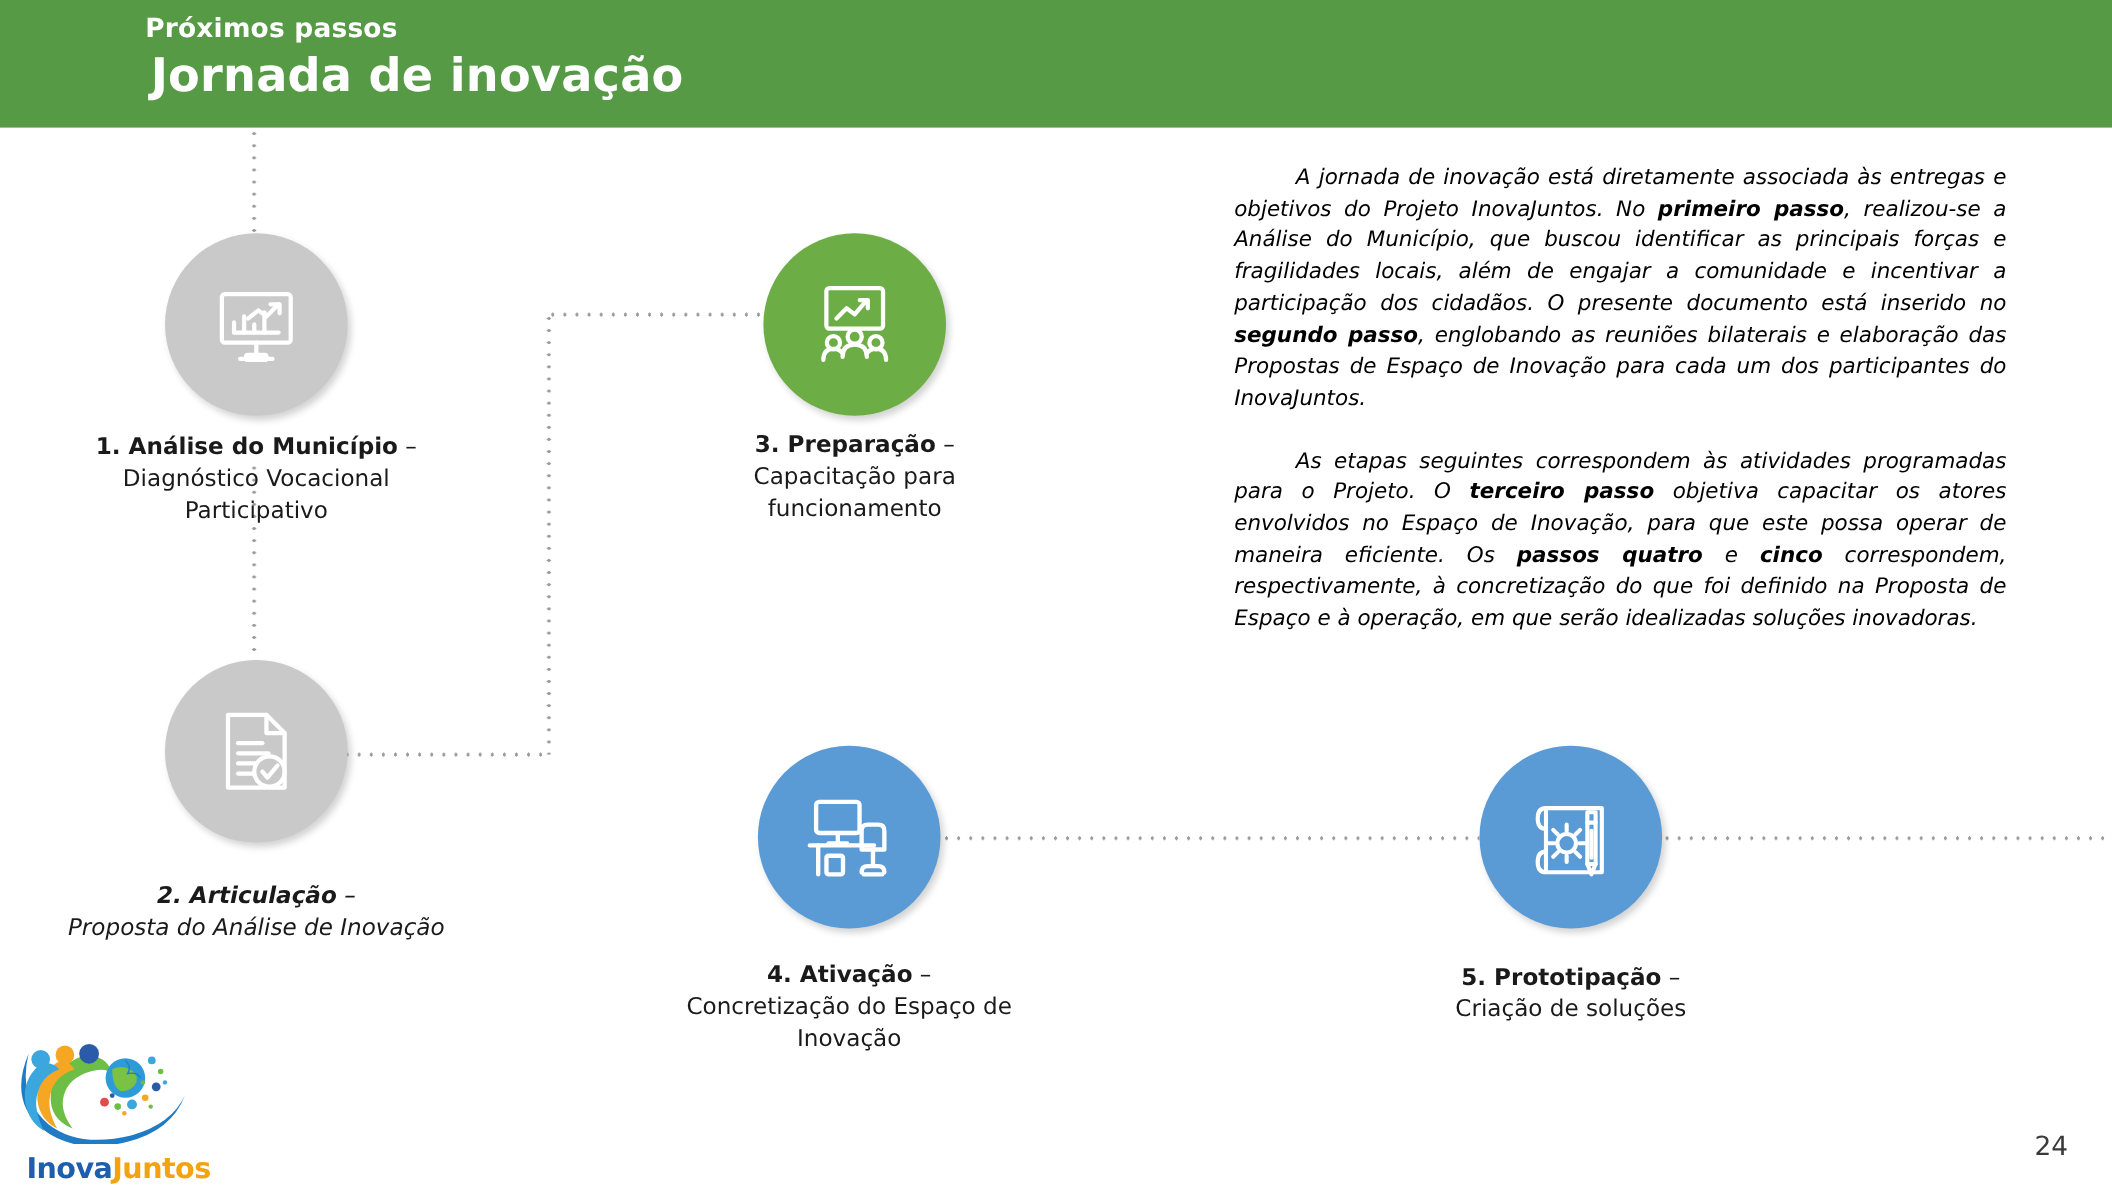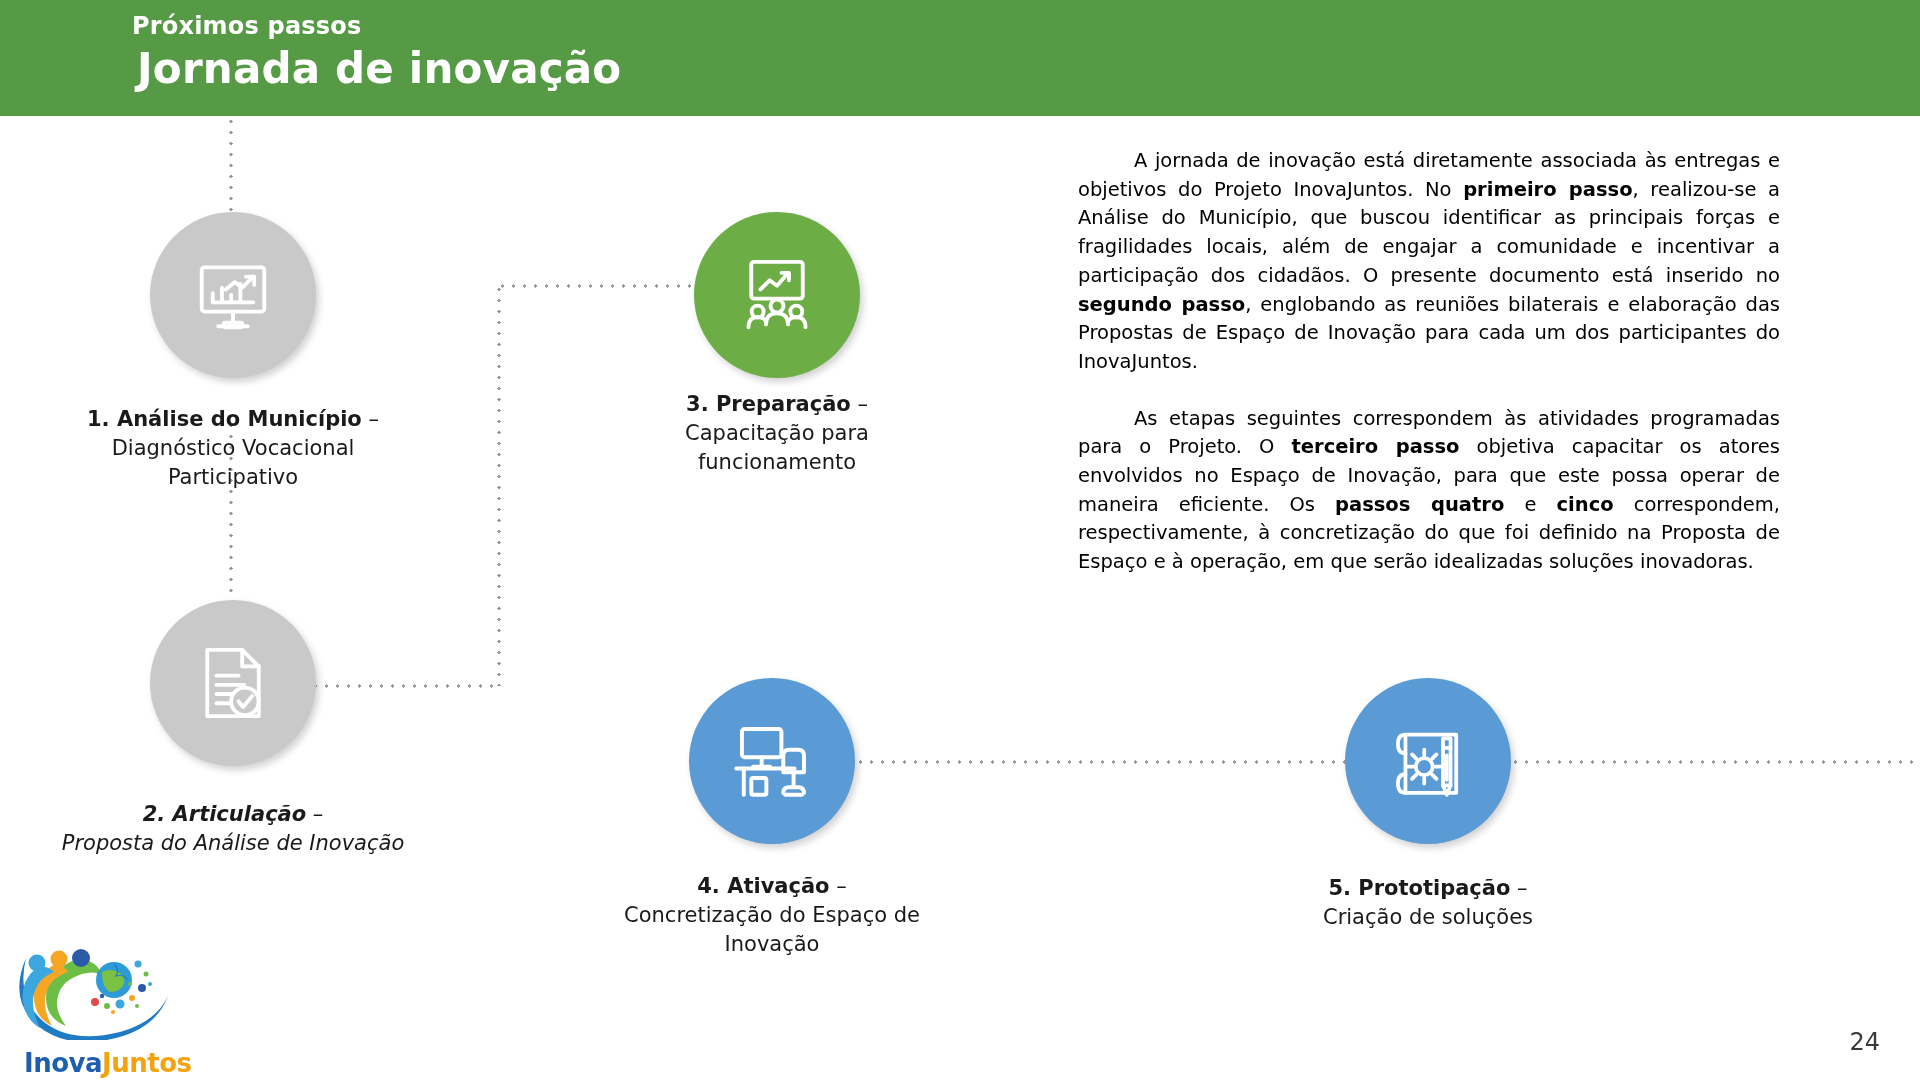--- a/index.html
+++ b/index.html
@@ -60,27 +60,28 @@
     color:#1a1a1a;
     font-family:"DejaVu Sans", sans-serif;
     line-height:1.38;
   }
   .caption .ttl{font-size:21px;font-weight:bold;}
   .caption .ttl .dash{font-weight:normal;}
   .caption .sub{font-size:21px;font-weight:normal;}
 
   
   .textblock{
-    position:absolute;left:1078px;top:147px;width:702px;
+    position:absolute;left:1122px;top:147px;width:702px;
     font-family:"DejaVu Sans", sans-serif;
     font-size:19.5px;
     line-height:28.7px;
     color:#000;
     text-align:justify;
     text-justify:inter-word;
+    font-style:italic;
   }
   .textblock p{margin:0 0 28px 0;text-indent:56px;}
   .textblock p:last-child{margin-bottom:0;}
   .textblock b{font-weight:bold;}
 
   
   .logo{position:absolute;left:10px;top:940px;width:170px;height:132px;}
   .logo .word{
     position:absolute;left:14px;top:108px;
     font-size:26px;font-weight:bold;letter-spacing:-.5px;
@@ -130,21 +131,21 @@
           <path d="M28 58 L28 48"></path>
           <path d="M38 58 L38 42"></path>
           <path d="M48 58 L48 50"></path>
           <path d="M58 58 L58 38"></path>
           <path d="M28 58 L72 58"></path>
           <path d="M42 44 L52 36 L60 42 L72 30"></path>
           <path d="M64 30 L73 30 L73 39"></path>
         </svg>
       </span>
     </div>
-    <div class="caption" style="left:33px;top:392px;width:400px;margin-top:13px;">
+    <div class="caption" style="left:33px;top:392px;width:400px;">
       <div class="ttl"><span>1. Análise do Município</span><span class="dash"> –</span></div>
       <div class="sub">Diagnóstico Vocacional</div>
       <div class="sub">Participativo</div>
     </div>
   </div>
 
   <div class="node">
     <div class="circle" style="left:150px;top:600px;width:166px;height:166px;background:#C9C9C9;">
       <span>
         <svg width="92" height="92" viewBox="0 0 100 100" fill="none" stroke="#ffffff" stroke-width="4.2" stroke-linecap="round" stroke-linejoin="round">

